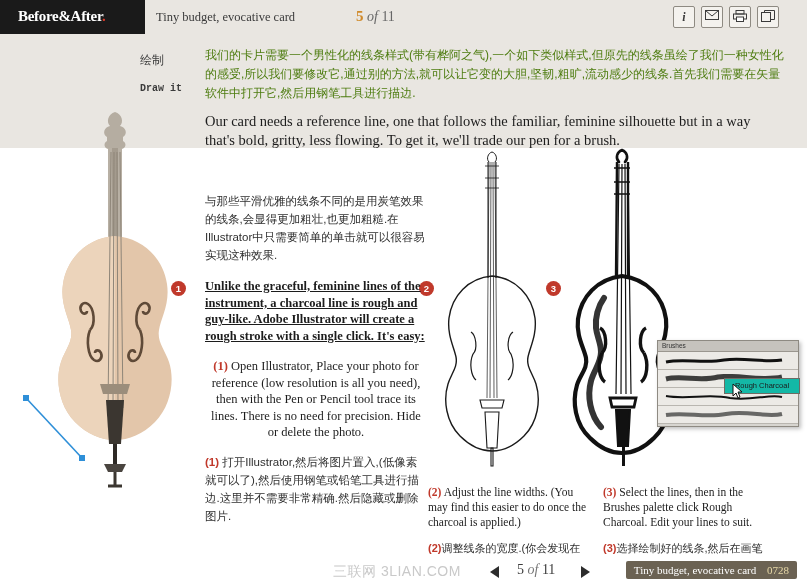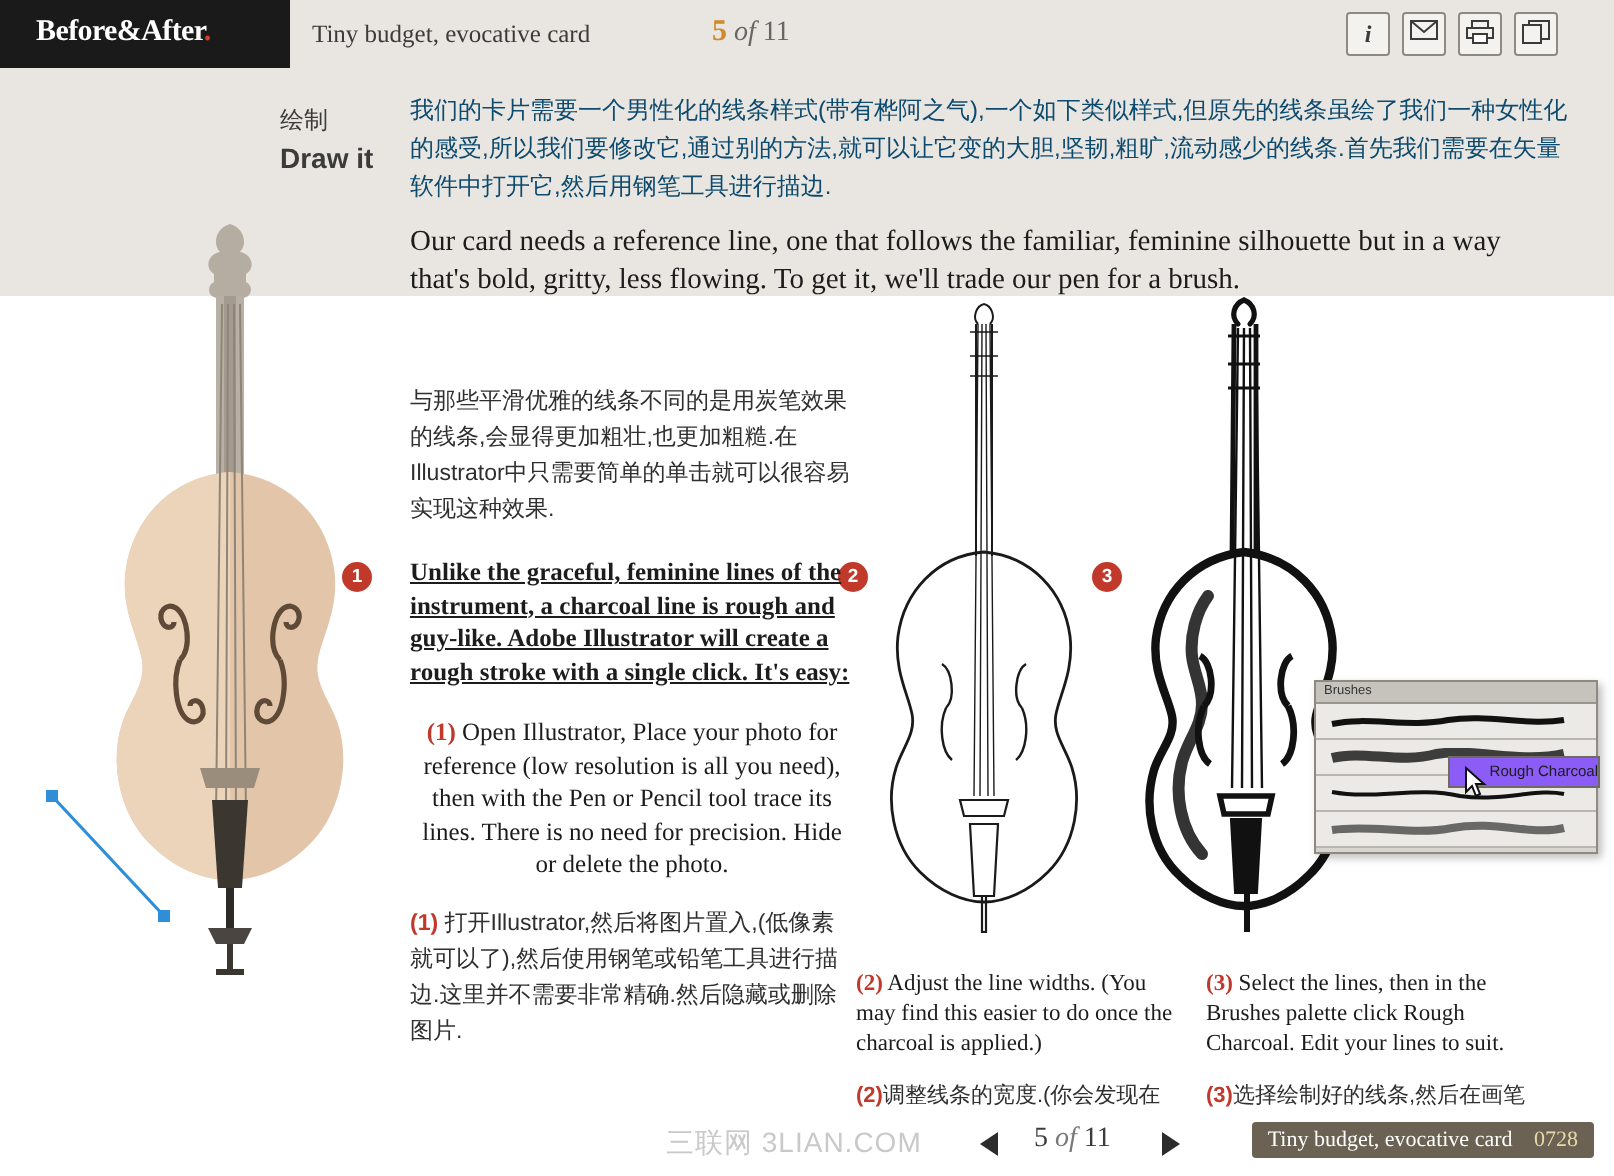--- a/index.html
+++ b/index.html
@@ -95,33 +95,33 @@
     background: #e9e6e1;
   }
   .intro-label {
     position: absolute;
     left: 140px; top: 18px;
     width: 70px;
     color: #3b3b3b;
   }
   .intro-label .cn { font-size: 12px; display: block; }
   .intro-label .en {
-    font-family: Liberation Sans, sans-serif;
+    font-family: Liberation Mono, monospace;
     font-weight: bold;
-    font-size: 14px;
+    font-size: 10px;
     display: block;
-    margin-top: 2px;
+    margin-top: 14px;
   }
   .intro-cn {
     position: absolute;
     left: 205px; top: 12px;
     width: 580px;
     font-size: 12px;
     line-height: 19px;
-    color: #0c4a6e;
+    color: #4d7c0f;
   }
   .intro-en {
     position: absolute;
     left: 205px; top: 78px;
     width: 575px;
     font-family: "Liberation Serif", serif;
     font-size: 14.5px;
     line-height: 19px;
     color: #1c1c1c;
   }
@@ -227,26 +227,26 @@
     background: #eceae6;
   }
   .stroke-a, .stroke-b, .stroke-c, .stroke-d {
     position: absolute; left: 6px; top: 4px;
     width: 120px; height: 9px;
   }
   .palette-label {
     position: absolute;
     left: 66px; top: 37px;
     width: 74px; height: 14px;
-    background: #8b5cf6;
+    background: #14b8a6;
     border: 1px solid #6f6b64;
     font-size: 7.5px;
     color: #1c1c1c;
     line-height: 13px;
-    text-align: right;
+    text-align: center;
   }
   .cursor-arrow { position: absolute; left: 74px; top: 42px; }
 
   
   .footer {
     position: absolute;
     left: 0; top: 558px;
     width: 807px; height: 30px;
     background: #ffffff;
   }

